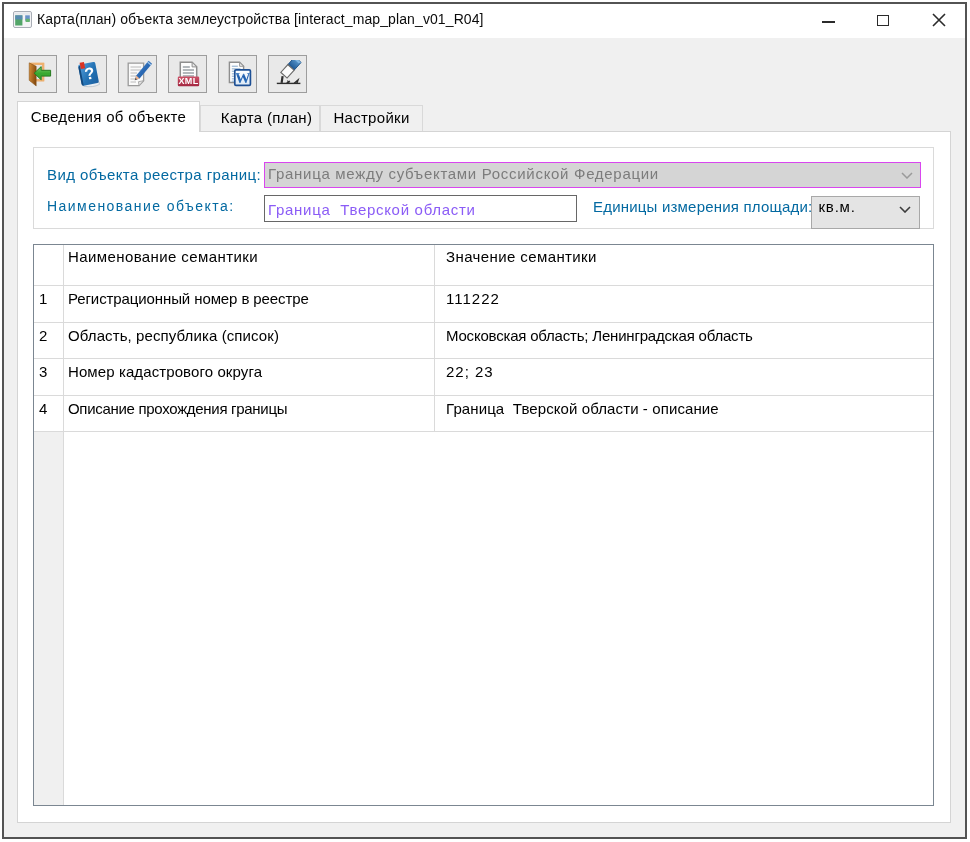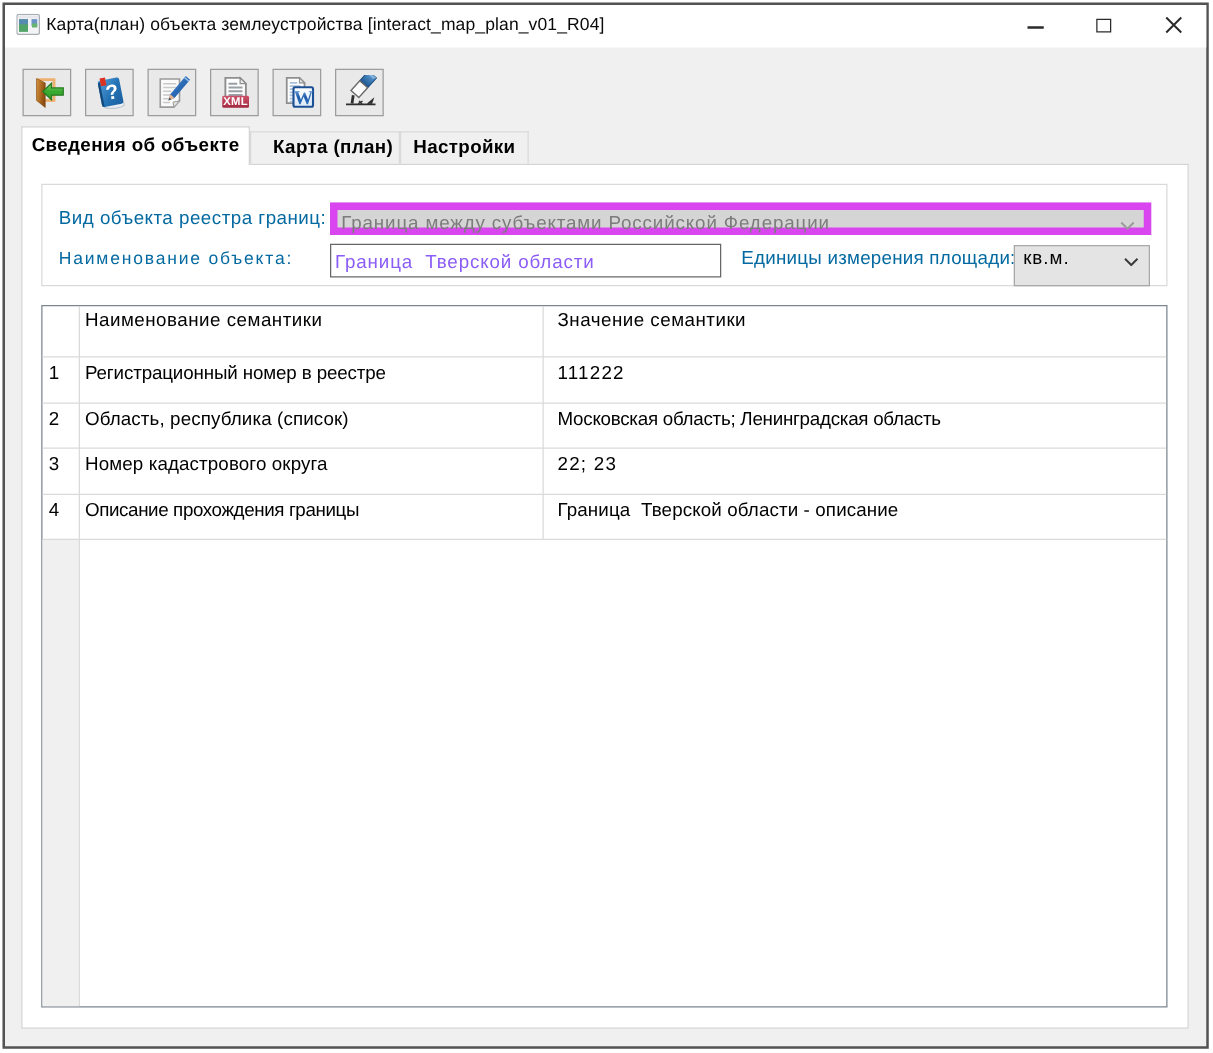--- a/index.html
+++ b/index.html
@@ -6,27 +6,27 @@
 html,body { width:970px; height:842px; }
 body { position:relative; background:#ffffff; font-family:"Liberation Sans",sans-serif; color:#000; }
 .abs { position:absolute; }
 .win { left:2px; top:2px; width:965px; height:837px; border:2px solid #535353; background:#f0f0f0; }
 .titlebar { left:4px; top:4px; width:961px; height:34px; background:#ffffff; }
 .title-text { left:37px; top:11px; font-size:14px; color:#0a0a0a; letter-spacing:0.1px; white-space:nowrap; }
 .btnmin { left:822px; top:20.5px; width:13px; height:2px; background:#2b2b2b; }
 .btnmax { left:877px; top:14.5px; width:12px; height:11.5px; border:1.6px solid #2b2b2b; }
 .tbtn { top:54.5px; width:39.5px; height:38px; border:1.4px solid #9d9d9d; background:#e9e9e9; }
 .tbtn svg { position:absolute; left:5px; top:4.5px; }
-.tab { font-size:15px; letter-spacing:0.3px; white-space:nowrap; text-align:center;font-weight:bold; }
+.tab { font-size:15px; letter-spacing:0.3px; white-space:nowrap; text-align:center; }
 .tab-active { left:17px; top:101px; width:183px; height:31px; background:#fff; border:1px solid #d4d4d4; border-bottom:none; z-index:3; line-height:29px; }
 .tab-i { top:104.5px; height:26.5px; background:#f0f0f0; border:1px solid #d9d9d9; border-bottom:none; line-height:23px; z-index:1; }
 .panel { left:17px; top:131px; width:934px; height:692px; background:#fff; border:1px solid #d4d4d4; z-index:2; }
 .groupbox { left:33px; top:147px; width:901px; height:82px; border:1px solid #dadada; background:#fff; z-index:4; }
 .lbl { font-size:15px; color:#0369a1; white-space:nowrap; z-index:5; }
-.combo1 { left:264px; top:161.5px; width:657px; height:26px; background:#d5d5d5; border:6px solid #d946ef; z-index:5; }
+.combo1 { left:264px; top:161.5px; width:657px; height:26px; background:#d5d5d5; border:1px solid #d946ef; z-index:5; }
 .combo1 span { position:absolute; left:3px; top:2.5px; font-size:15px; letter-spacing:0.7px; color:#7c7c7c; white-space:nowrap; }
 .tbox { left:264px; top:195px; width:313px; height:27px; background:#fff; border:1.6px solid #676767; z-index:5; }
 .tbox span { position:absolute; left:3px; top:4.5px; font-size:15px; letter-spacing:0.7px; color:#8b5cf6; white-space:nowrap; }
 .combo2 { left:811px; top:196px; width:109px; height:33px; background:#e4e4e4; border:1px solid #a8a8a8; z-index:5; }
 .combo2 span { position:absolute; left:6.5px; top:1px; font-size:15px; letter-spacing:0.8px; color:#000; white-space:nowrap; }
 .chev { position:absolute; width:12px; height:7px; }
 .table { left:33px; top:244px; width:901px; height:562px; border:1.6px solid #7b8691; background:#fff; z-index:4; }
 .numcol-empty { position:absolute; left:0; top:187px; width:29px; bottom:0; background:#f0f0f0; }
 .vline1 { position:absolute; left:29px; top:0; width:1px; height:100%; background:#dadada; }
 .vline2 { position:absolute; left:400px; top:0; width:1px; height:187px; background:#dadada; }

